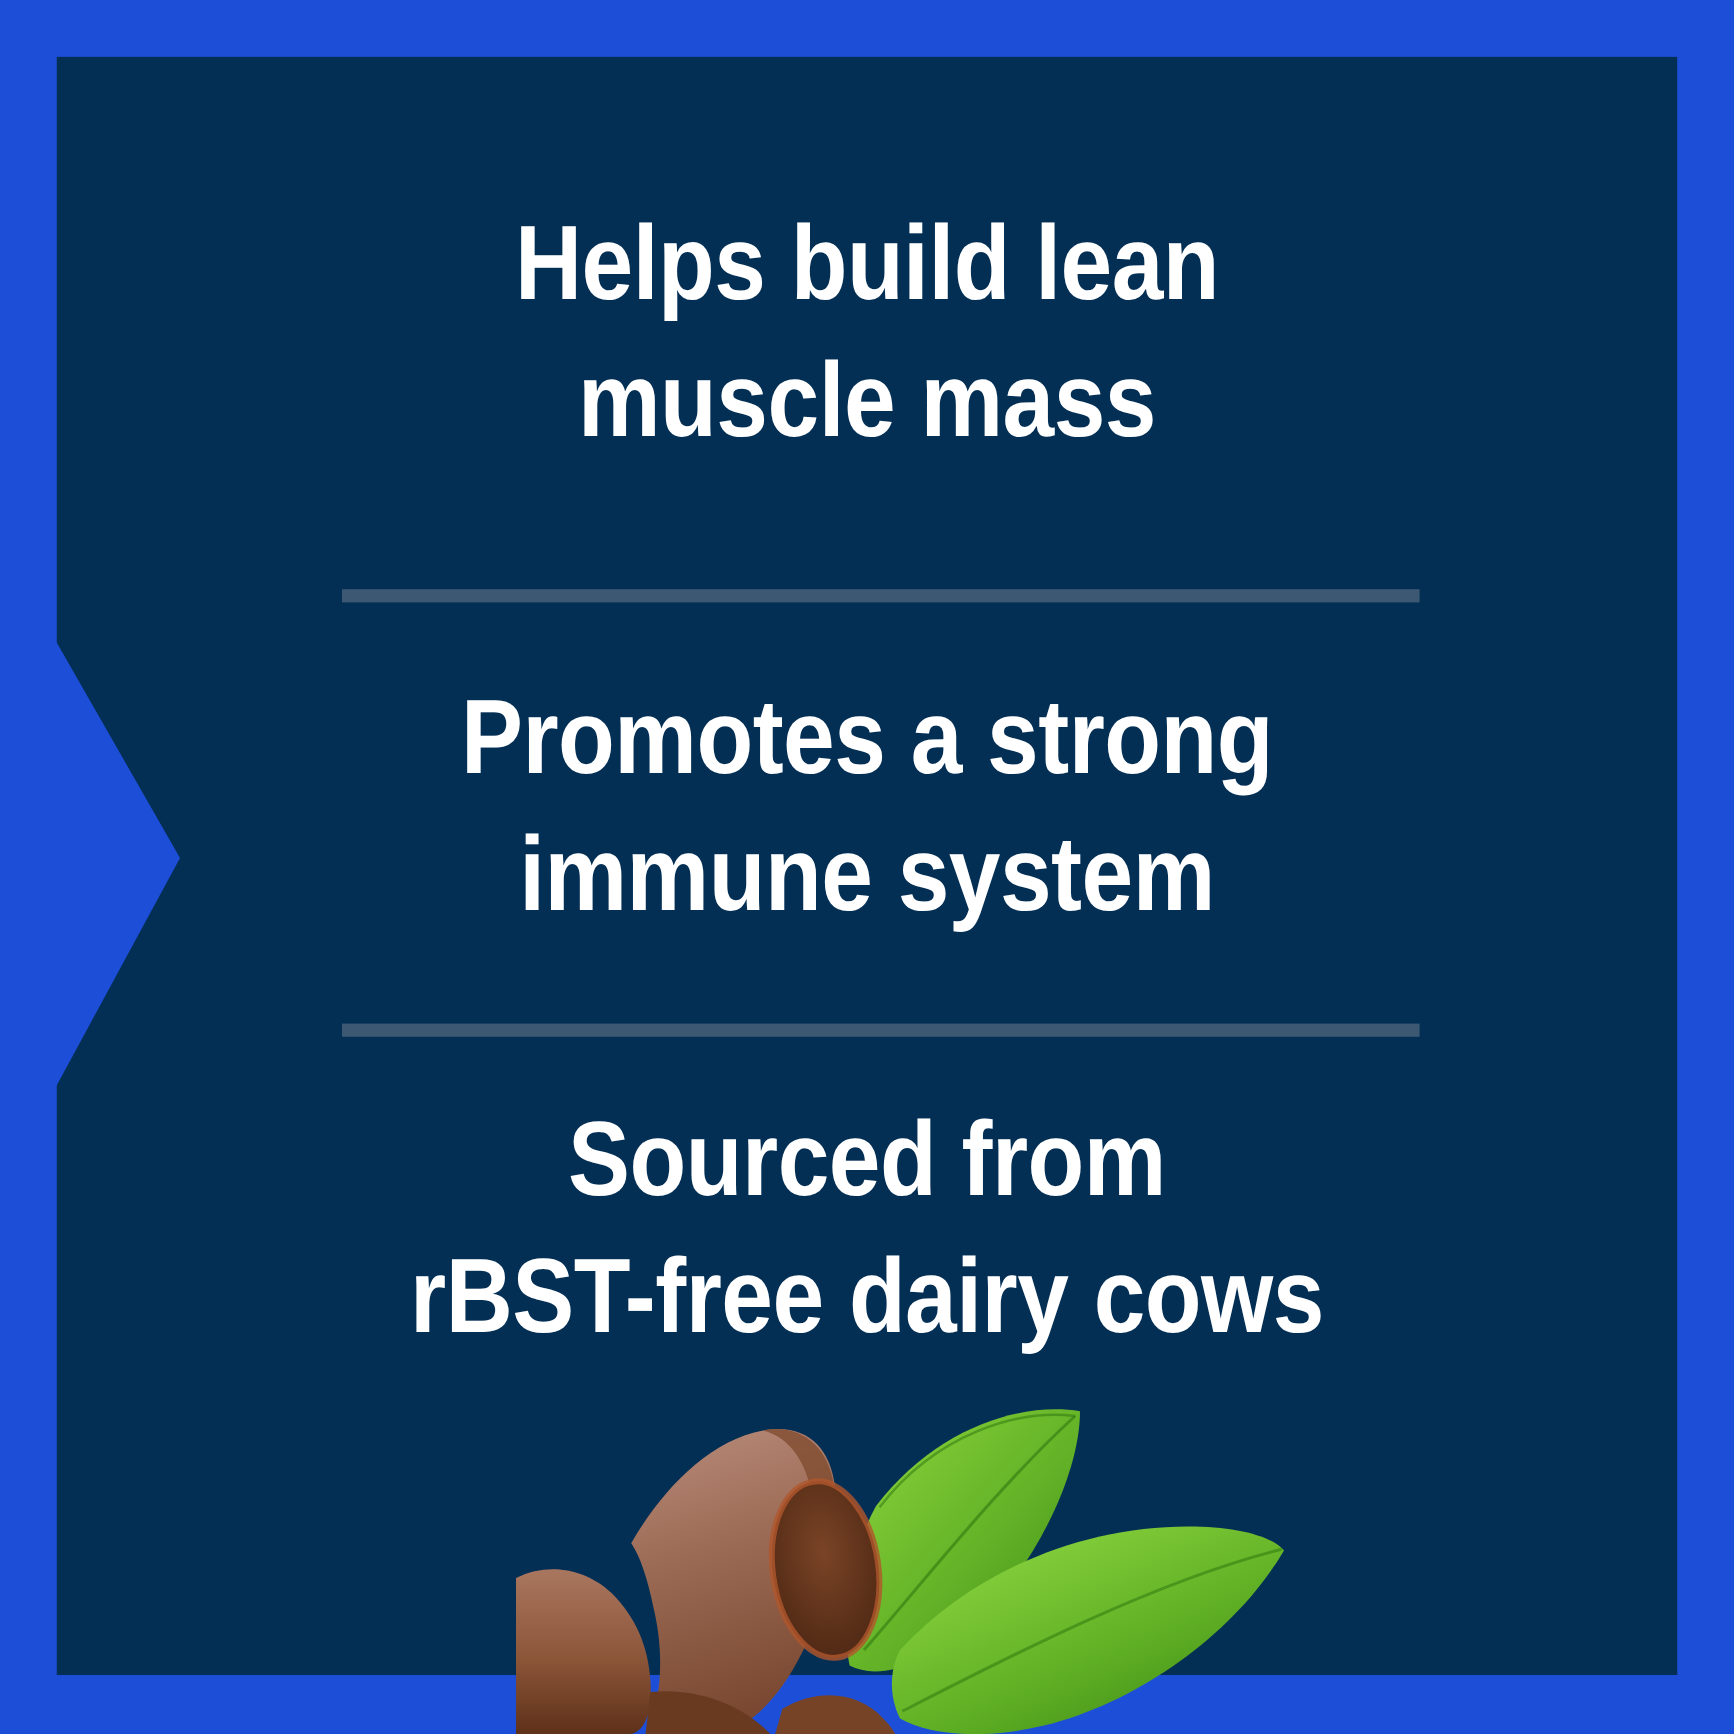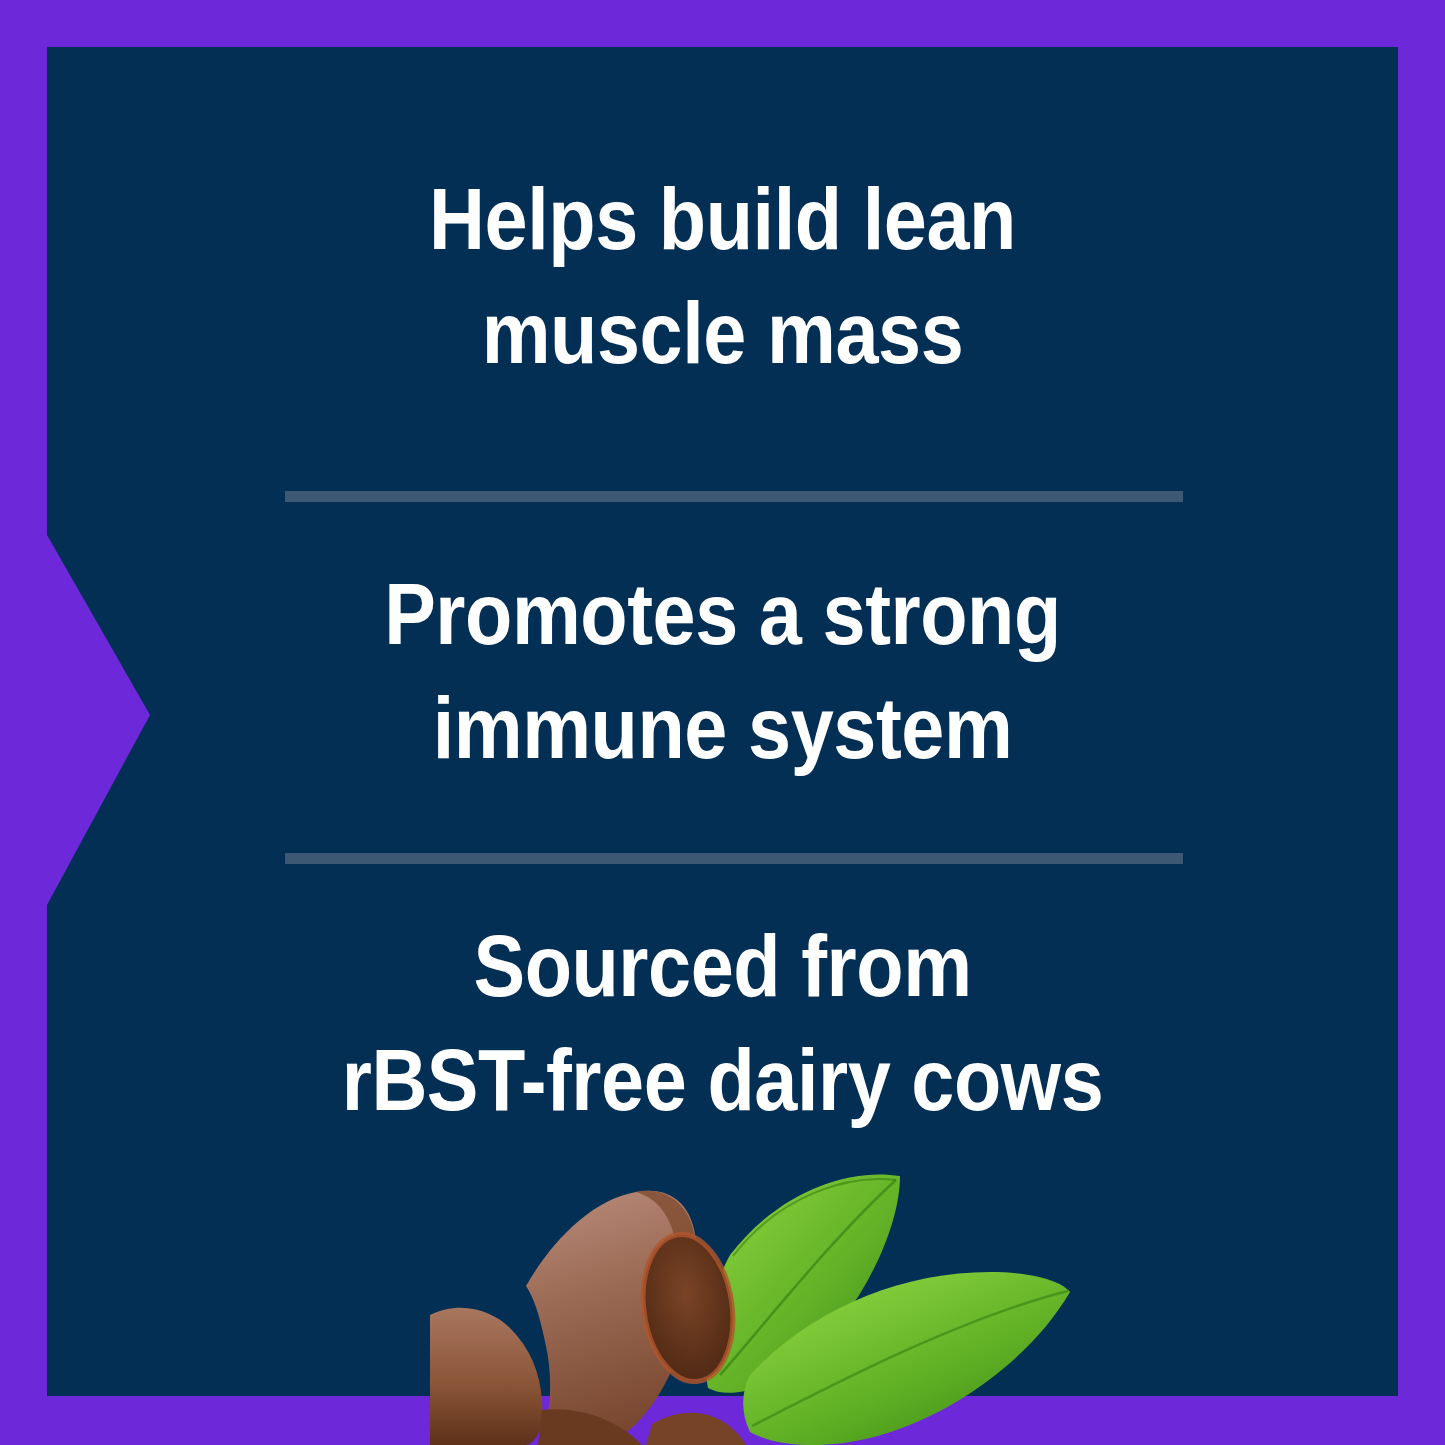--- a/index.html
+++ b/index.html
@@ -11,21 +11,21 @@
     height: 1445px;
     background: #e1e6ee;
     font-family: "Liberation Sans", sans-serif;
     overflow: hidden;
   }
 
   #stage {
     position: relative;
     width: 1445px;
     height: 1445px;
-    background: #6d28d9;
+    background: #1d4ed8;
   }
 
   
   .panel {
     position: absolute;
     left: 47px;
     top: 47px;
     width: 1351px;
     height: 1349px;
     background: #042f55;

